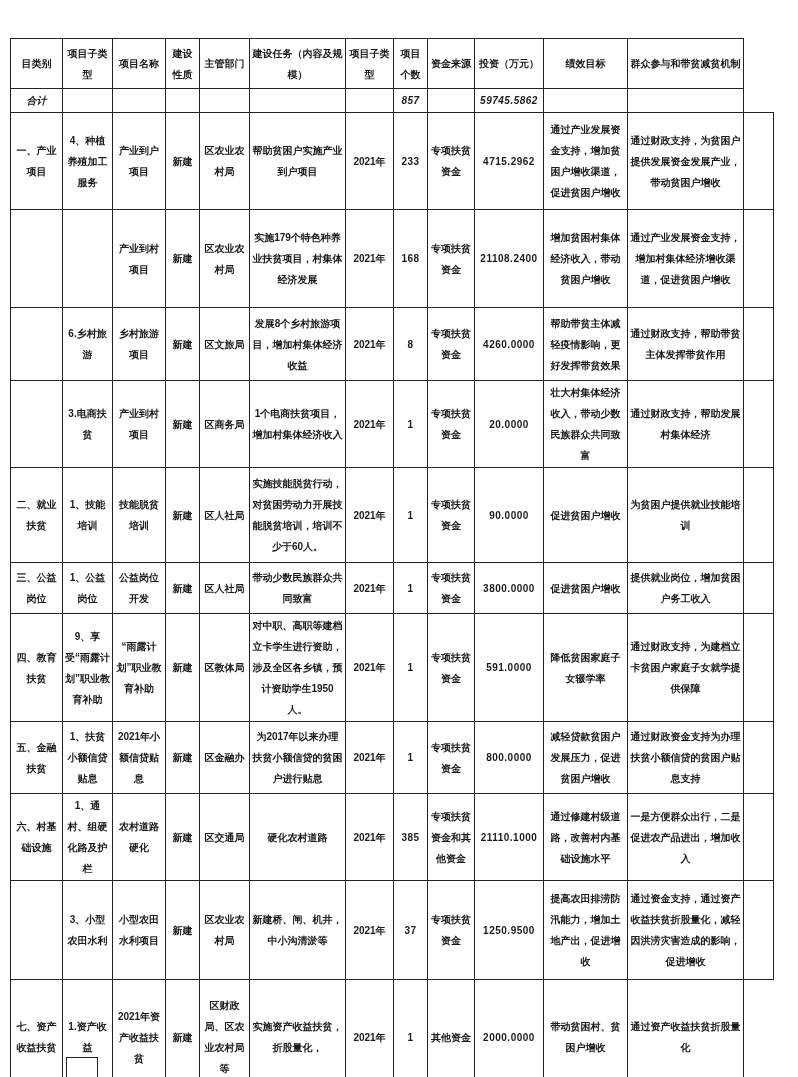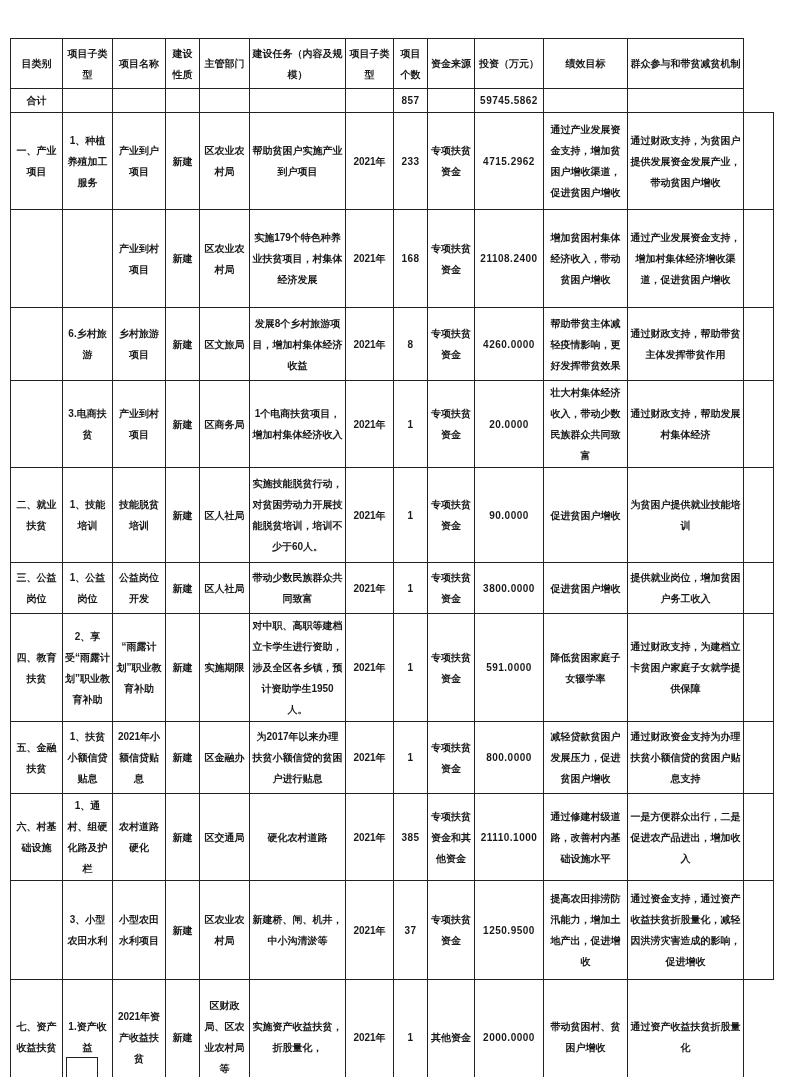--- a/index.html
+++ b/index.html
@@ -80,37 +80,37 @@
           <th>建设任务（内容及规模）</th>
           <th>项目子类型</th>
           <th>项目个数</th>
           <th>资金来源</th>
           <th>投资（万元）</th>
           <th>绩效目标</th>
           <th>群众参与和带贫减贫机制</th>
         </tr>
     </thead>
     <tbody>
-        <tr style="height: 24px;">
+        <tr style="height: 24px; font-style: italic;">
           <td>合计</td>
           <td></td>
           <td></td>
           <td></td>
           <td></td>
           <td></td>
           <td></td>
           <td class="num">857</td>
           <td></td>
           <td class="num">59745.5862</td>
           <td></td>
           <td></td>
         </tr>
         <tr style="height: 97px;">
           <td>一、产业项目</td>
-          <td>1、种植养殖加工服务</td>
+          <td>4、种植养殖加工服务</td>
           <td>产业到户项目</td>
           <td>新建</td>
           <td>区农业农村局</td>
           <td>帮助贫困户实施产业到户项目</td>
           <td>2021年</td>
           <td class="num">233</td>
           <td>专项扶贫资金</td>
           <td class="num">4715.2962</td>
           <td>通过产业发展资金支持，增加贫困户增收渠道，促进贫困户增收</td>
           <td>通过财政支持，为贫困户提供发展资金发展产业，带动贫困户增收</td>
@@ -186,24 +186,24 @@
           <td>2021年</td>
           <td class="num">1</td>
           <td>专项扶贫资金</td>
           <td class="num">3800.0000</td>
           <td>促进贫困户增收</td>
           <td>提供就业岗位，增加贫困户务工收入</td>
           <td></td>
         </tr>
         <tr style="height: 98px;">
           <td>四、教育扶贫</td>
-          <td>2、享受“雨露计划”职业教育补助</td>
+          <td>9、享受“雨露计划”职业教育补助</td>
           <td>“雨露计划”职业教育补助</td>
           <td>新建</td>
-          <td>实施期限</td>
+          <td>区教体局</td>
           <td>对中职、高职等建档立卡学生进行资助，涉及全区各乡镇，预计资助学生1950人。</td>
           <td>2021年</td>
           <td class="num">1</td>
           <td>专项扶贫资金</td>
           <td class="num">591.0000</td>
           <td>降低贫困家庭子女辍学率</td>
           <td>通过财政支持，为建档立卡贫困户家庭子女就学提供保障</td>
           <td></td>
         </tr>
         <tr style="height: 72px;">

